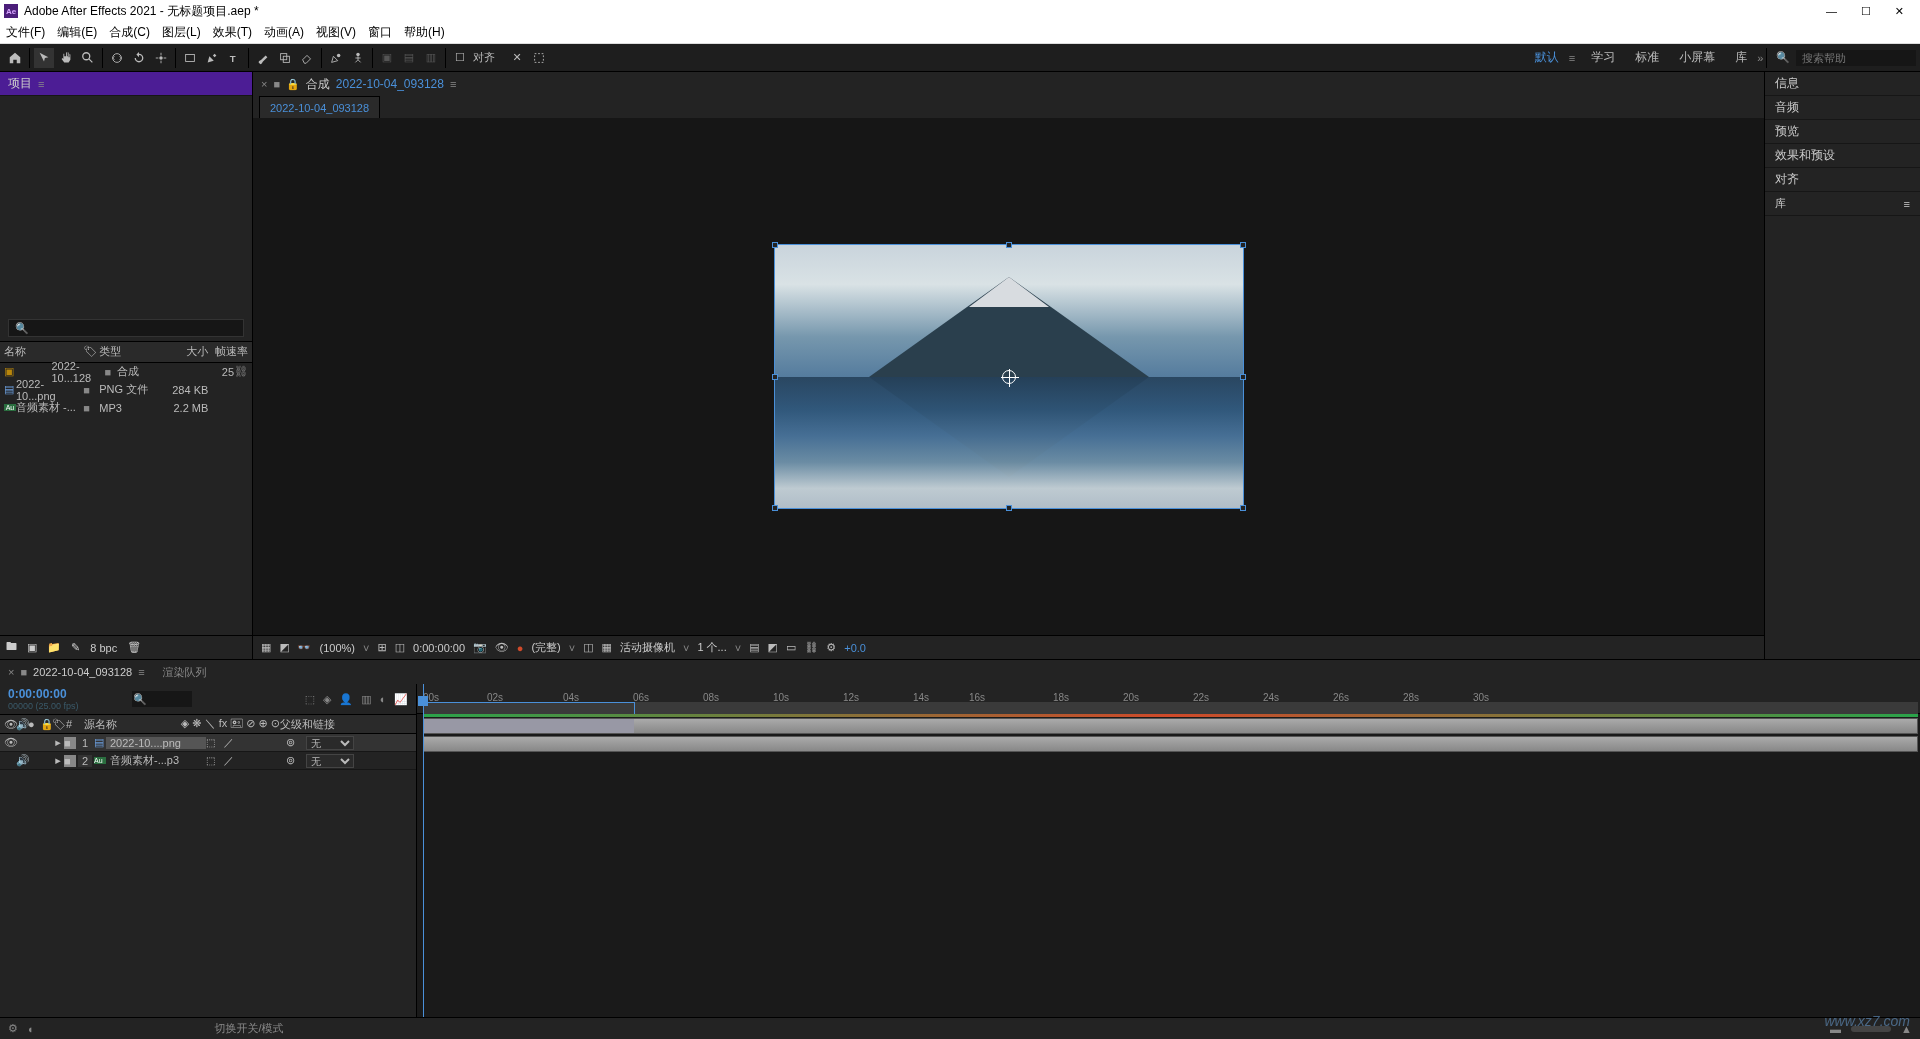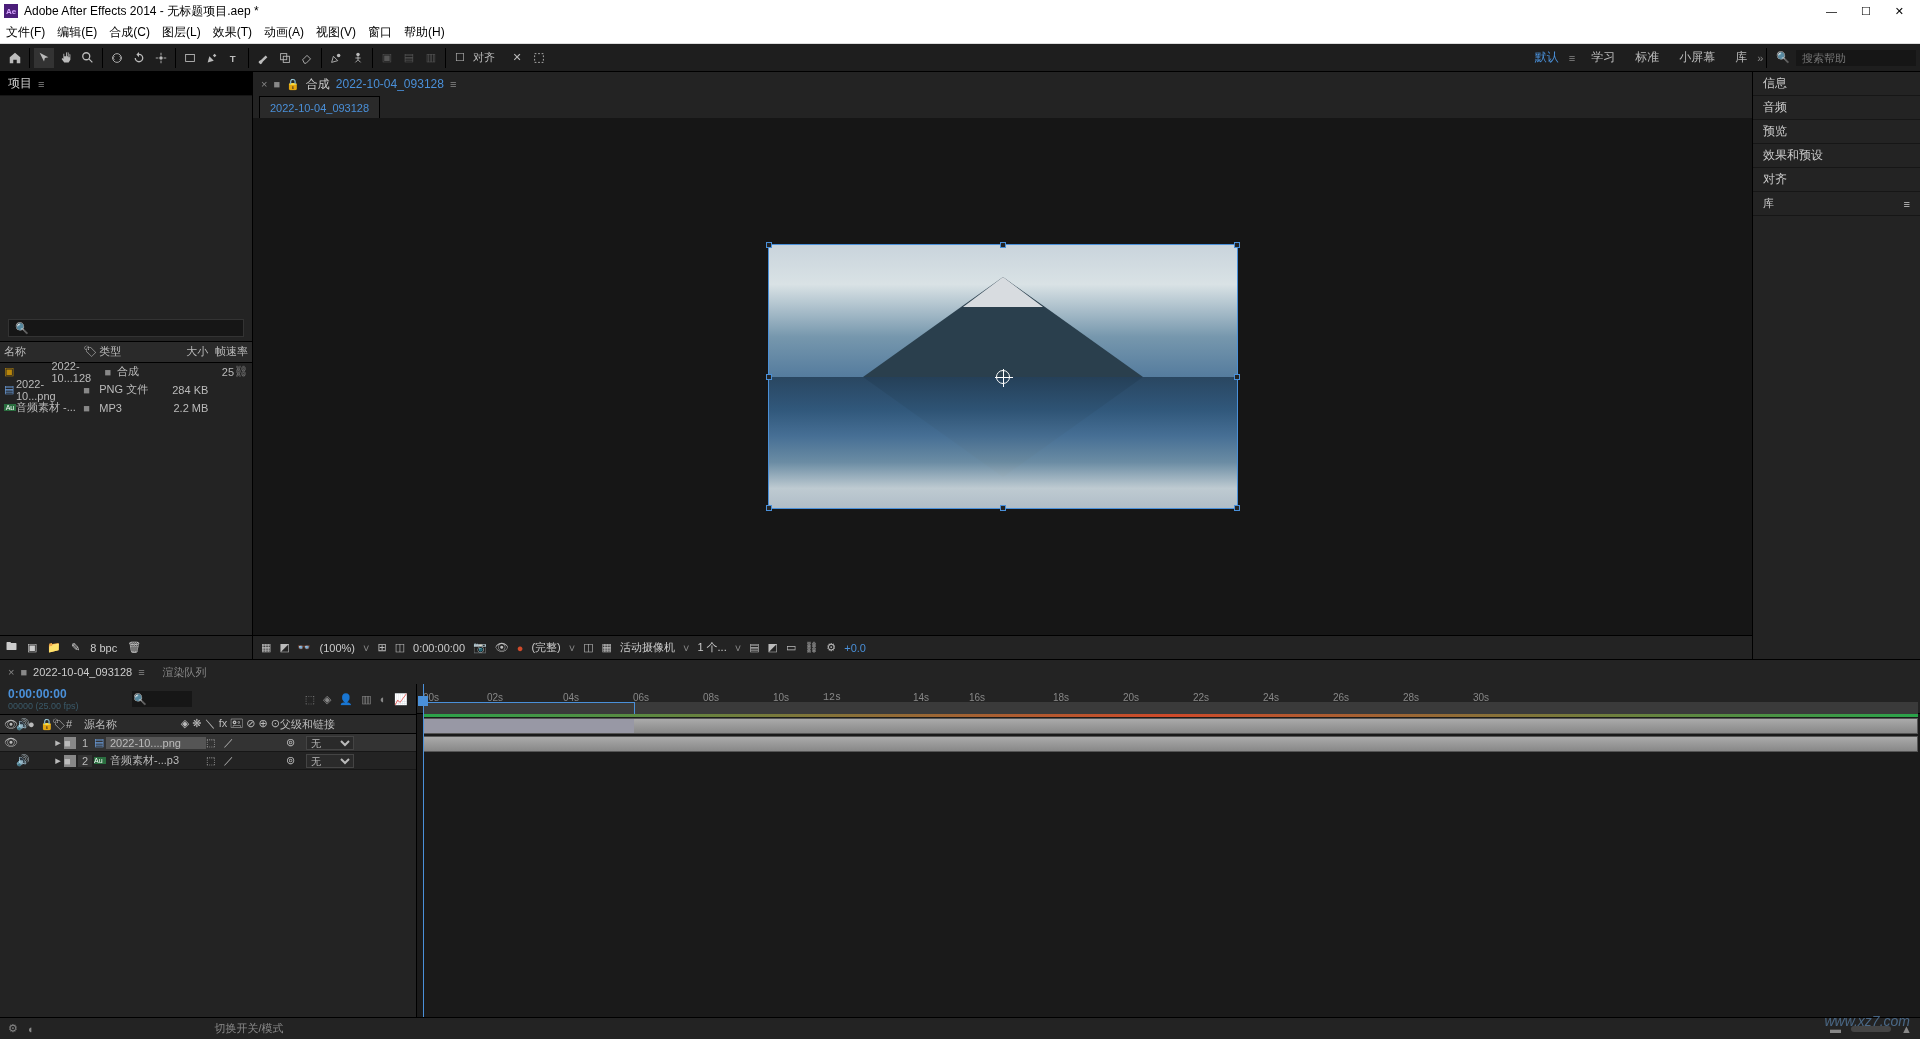--- a/index.html
+++ b/index.html
@@ -13,21 +13,21 @@
 .toolbar { background: #1e1e1e; height: 28px; display: flex; align-items: center; padding: 0 4px; border-bottom: 1px solid #000; }
 .toolbar .tool { width: 20px; height: 20px; display: flex; align-items: center; justify-content: center; margin: 0 1px; color: #bbb; cursor: pointer; }
 .toolbar .tool.active { background: #333; }
 .toolbar .sep { width: 1px; height: 20px; background: #000; margin: 0 3px; }
 .toolbar .spacer { flex: 1; }
 .toolbar .workspace { color: #bbb; padding: 0 10px; cursor: pointer; font-size: 12px; }
 .toolbar .workspace.active { color: #4a90d9; }
 .toolbar .search { background: #161616; border: none; color: #888; padding: 2px 6px; width: 120px; font-size: 11px; margin-left: 6px; }
 .main { flex: 1; display: flex; }
 .left-panel { width: 253px; background: #232323; border-right: 1px solid #000; display: flex; flex-direction: column; }
-.panel-header { height: 24px; display: flex; align-items: center; padding: 0 8px; background: #000000; border-bottom: 1px solid #161616; }
+.panel-header { height: 24px; display: flex; align-items: center; padding: 0 8px; background: #4c1d95; border-bottom: 1px solid #161616; }
 .panel-header .title { font-size: 12px; color: #ccc; }
 .panel-header .menu-icon { margin-left: 6px; color: #888; }
 .project-body { flex: 1; display: flex; flex-direction: column; }
 .project-spacer { flex: 1; }
 .project-search { padding: 4px 8px; }
 .project-search input { background: #161616; border: 1px solid #333; color: #888; padding: 2px 6px; width: 100%; font-size: 11px; }
 .project-headers { display: flex; background: #2a2a2a; height: 22px; align-items: center; border-top: 1px solid #000; border-bottom: 1px solid #000; padding: 0 4px; }
 .project-headers span { font-size: 11px; color: #bbb; }
 .project-row { display: flex; height: 18px; align-items: center; padding: 0 4px; color: #bbb; }
 .project-footer { height: 24px; background: #232323; display: flex; align-items: center; padding: 0 6px; gap: 10px; border-top: 1px solid #000; }
@@ -49,21 +49,21 @@
 .handle.tl { top: -3px; left: -3px; } .handle.tm { top: -3px; left: 50%; margin-left: -3px; } .handle.tr { top: -3px; right: -3px; }
 .handle.ml { top: 50%; left: -3px; margin-top: -3px; } .handle.mr { top: 50%; right: -3px; margin-top: -3px; }
 .handle.bl { bottom: -3px; left: -3px; } .handle.bm { bottom: -3px; left: 50%; margin-left: -3px; } .handle.br { bottom: -3px; right: -3px; }
 .anchor { position: absolute; top: 50%; left: 50%; transform: translate(-50%,-50%); width: 14px; height: 14px; border: 1px solid #fff; border-radius: 50%; }
 .anchor::before, .anchor::after { content: ''; position: absolute; background: #fff; }
 .anchor::before { width: 1px; height: 18px; left: 50%; top: -2px; }
 .anchor::after { height: 1px; width: 18px; top: 50%; left: -2px; }
 .viewer-footer { height: 24px; background: #232323; display: flex; align-items: center; padding: 0 8px; gap: 8px; border-top: 1px solid #000; color: #bbb; font-size: 11px; }
 .viewer-footer .drop { color: #ccc; cursor: pointer; }
 .viewer-footer .blue { color: #4a90d9; }
-.right-panel { width: 168px; background: #232323; border-left: 1px solid #000; display: flex; flex-direction: column; }
+.right-panel { width: 156px; background: #232323; border-left: 1px solid #000; display: flex; flex-direction: column; }
 .rp-item { height: 24px; display: flex; align-items: center; padding: 0 10px; border-bottom: 1px solid #161616; color: #ccc; font-size: 12px; cursor: pointer; }
 .rp-lib { flex: 1; display: flex; flex-direction: column; }
 .rp-search { padding: 6px 10px; }
 .rp-search input { background: #161616; border: none; color: #888; padding: 2px 6px; width: 100%; font-size: 11px; font-style: italic; }
 .rp-cloud { flex: 1; display: flex; flex-direction: column; align-items: center; justify-content: center; padding: 20px; text-align: center; }
 .cc-icon { width: 30px; height: 24px; border: 2px solid #888; border-radius: 50%; margin-bottom: 12px; }
 .rp-cloud p { font-size: 11px; color: #bbb; line-height: 1.5; }
 .timeline { height: 380px; background: #232323; border-top: 1px solid #000; display: flex; flex-direction: column; }
 .tl-tabs { height: 24px; display: flex; align-items: center; gap: 18px; padding: 0 8px; }
 .tl-tab { display: flex; align-items: center; gap: 6px; color: #ccc; font-size: 12px; }
@@ -97,21 +97,21 @@
 .tl-clip.c1::before { content:''; position:absolute; left:0; top:0; bottom:0; width:210px; background:#9898a5; }
 .tl-footer { height: 22px; background: #232323; display: flex; align-items: center; padding: 0 8px; gap: 10px; border-top: 1px solid #000; color: #888; font-size: 11px; }
 .watermark { position: fixed; bottom: 10px; right: 10px; color: rgba(100,150,200,0.6); font-size: 14px; font-style: italic; }
 svg { width: 14px; height: 14px; fill: currentColor; }
 </style>
 </head>
 <body>
 
 <div class="titlebar">
   <span class="app-icon">Ae</span>
-  <span class="title">Adobe After Effects 2014 - 无标题项目.aep *</span>
+  <span class="title">Adobe After Effects 2021 - 无标题项目.aep *</span>
   <div class="winbtns">
     <span>—</span>
     <span>☐</span>
     <span>✕</span>
   </div>
 </div>
 
 <div class="menubar">
   <span>文件(F)</span>
   <span>编辑(E)</span>
@@ -443,21 +443,21 @@
     </div>
     <div class="tl-right">
       <div class="tl-ruler">
         <div class="tl-workarea"></div>
         <span class="tick" style="left:6px;">00s</span>
         <span class="tick" style="left:70px;">02s</span>
         <span class="tick" style="left:146px;">04s</span>
         <span class="tick" style="left:216px;">06s</span>
         <span class="tick" style="left:286px;">08s</span>
         <span class="tick" style="left:356px;">10s</span>
-        <span class="tick" style="left:406px;font-family:Liberation Mono, monospace;">12s</span>
+        <span class="tick" style="left:426px;">12s</span>
         <span class="tick" style="left:496px;">14s</span>
         <span class="tick" style="left:552px;">16s</span>
         <span class="tick" style="left:636px;">18s</span>
         <span class="tick" style="left:706px;">20s</span>
         <span class="tick" style="left:776px;">22s</span>
         <span class="tick" style="left:846px;">24s</span>
         <span class="tick" style="left:916px;">26s</span>
         <span class="tick" style="left:986px;">28s</span>
         <span class="tick" style="left:1056px;">30s</span>
       </div>

